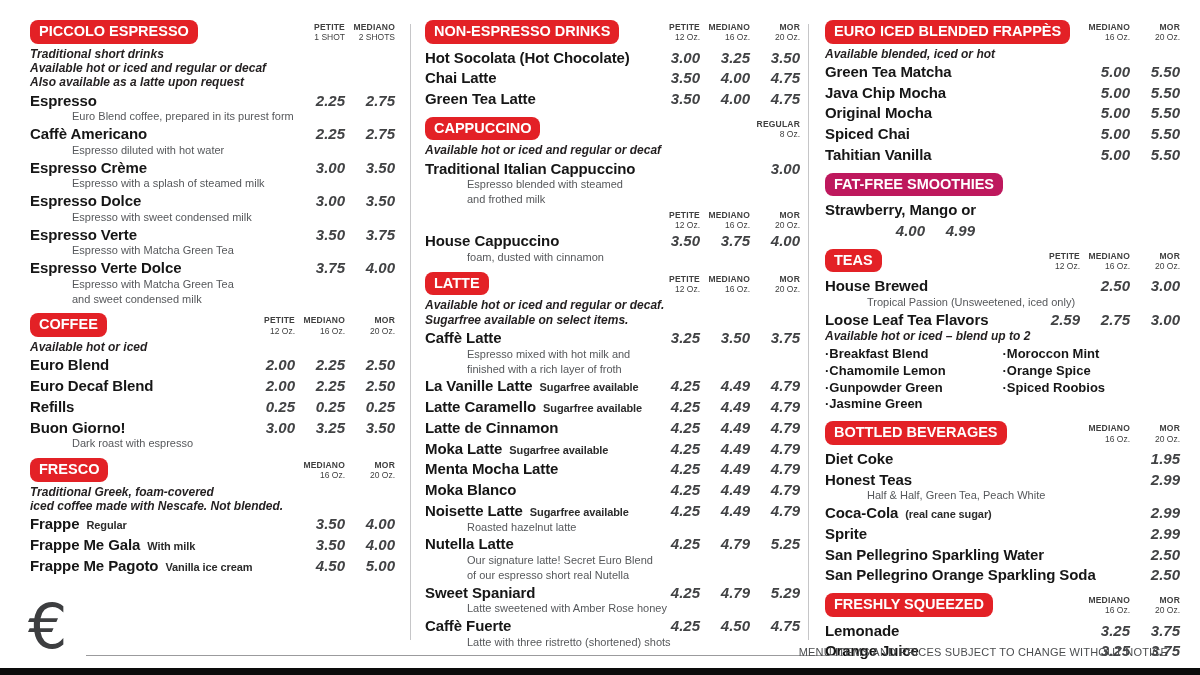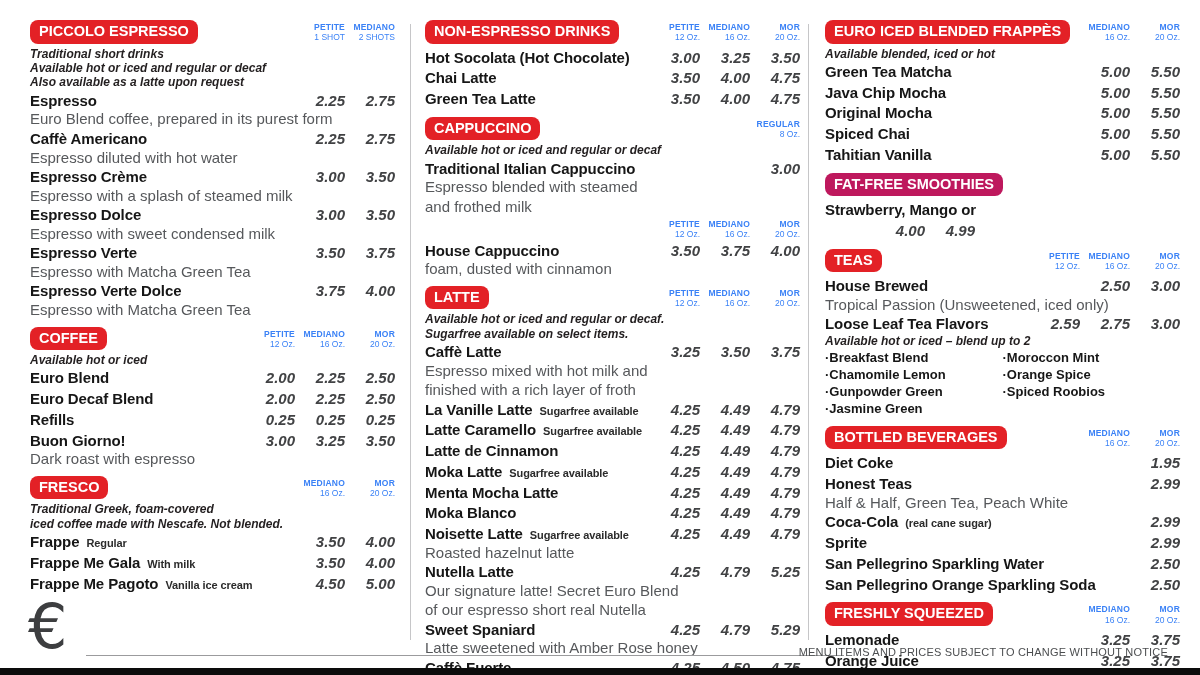--- a/index.html
+++ b/index.html
@@ -17,31 +17,31 @@
   .sec { margin-bottom:8px; }
   .sec-head { display:flex; align-items:flex-start; }
   .sec-left { flex:1; min-width:0; }
   .badge { display:inline-block; background:#e32126; color:#fff; font-weight:bold;
            font-size:14.5px; line-height:1; padding:4px 9px 5px; border-radius:8px;
            margin-bottom:3px; white-space:nowrap; }
   .note { font-size:12px; font-weight:bold; font-style:italic; color:#231f20;
           line-height:1.2; white-space:nowrap; }
   .head-cols { display:flex; flex:none; padding-top:2px; }
   .head-row { display:flex; justify-content:flex-end; margin-top:1px; }
-  .hc { width:50px; flex:none; text-align:right; color:#3b82f6; line-height:1.2; }
+  .hc { width:50px; flex:none; text-align:right; color:#404040; line-height:1.2; }
   .hc .t { font-size:8.5px; font-weight:bold; letter-spacing:.2px; }
   .hc .b { font-size:8.5px; }
 
   .item { display:flex; align-items:baseline; margin-top:2px; }
   .iname { flex:1; min-width:0; white-space:nowrap; font-size:15px; font-weight:bold;
            color:#161616; line-height:1.25; letter-spacing:-0.1px; }
   .inote { font-size:11px; font-weight:bold; margin-left:7px; color:#2b2b2b; }
   .price { width:50px; flex:none; text-align:right; font-size:15px; font-weight:bold;
            font-style:italic; color:#414244; line-height:1.25; }
-  .desc { font-size:15px; color:#56585b; line-height:1.16; margin-bottom:2px; white-space:nowrap; }
+  .desc { font-size:11px; color:#56585b; line-height:1.16; margin-bottom:2px; white-space:nowrap;margin-left:42px; }
   .subnote { margin-bottom:1px; }
 
   .flavors { display:flex; margin-top:2px; }
   .fcol { width:50%; }
   .fitem { font-size:13px; font-weight:bold; color:#161616; line-height:1.3; white-space:nowrap; }
   .fitem::before { content:"\00B7 "; }
 
   .euro { position:absolute; left:28px; top:596px; font-size:62px; color:#3d3e40;
           font-family:"DejaVu Sans", sans-serif; line-height:1; }
   .fline { position:absolute; left:86px; top:655px; width:758px; height:1px; background:#9b9b9d; }
@@ -108,20 +108,21 @@
             <div class="price" style="color: rgb(65, 66, 68);">3.75</div>
           </div>
           <div class="desc">Espresso with Matcha Green Tea</div>
           <div class="item">
             <div class="iname"><span>Espresso Verte Dolce</span></div>
             <div class="price" style="color: rgb(65, 66, 68);"></div>
             <div class="price" style="color: rgb(65, 66, 68);">3.75</div>
             <div class="price" style="color: rgb(65, 66, 68);">4.00</div>
           </div>
           <div class="desc">Espresso with Matcha Green Tea</div>
+          <div class="desc">and sweet condensed milk</div>
         </section>
         <section class="sec">
           <div class="sec-head">
             <div class="sec-left"><span class="badge" style="background: rgb(227, 33, 38);">COFFEE</span><div class="note">Available hot or iced</div></div>
             <div class="head-cols">
               <div class="hc">
                 <div class="t">PETITE</div>
                 <div class="b">12 Oz.</div>
               </div>
               <div class="hc">

